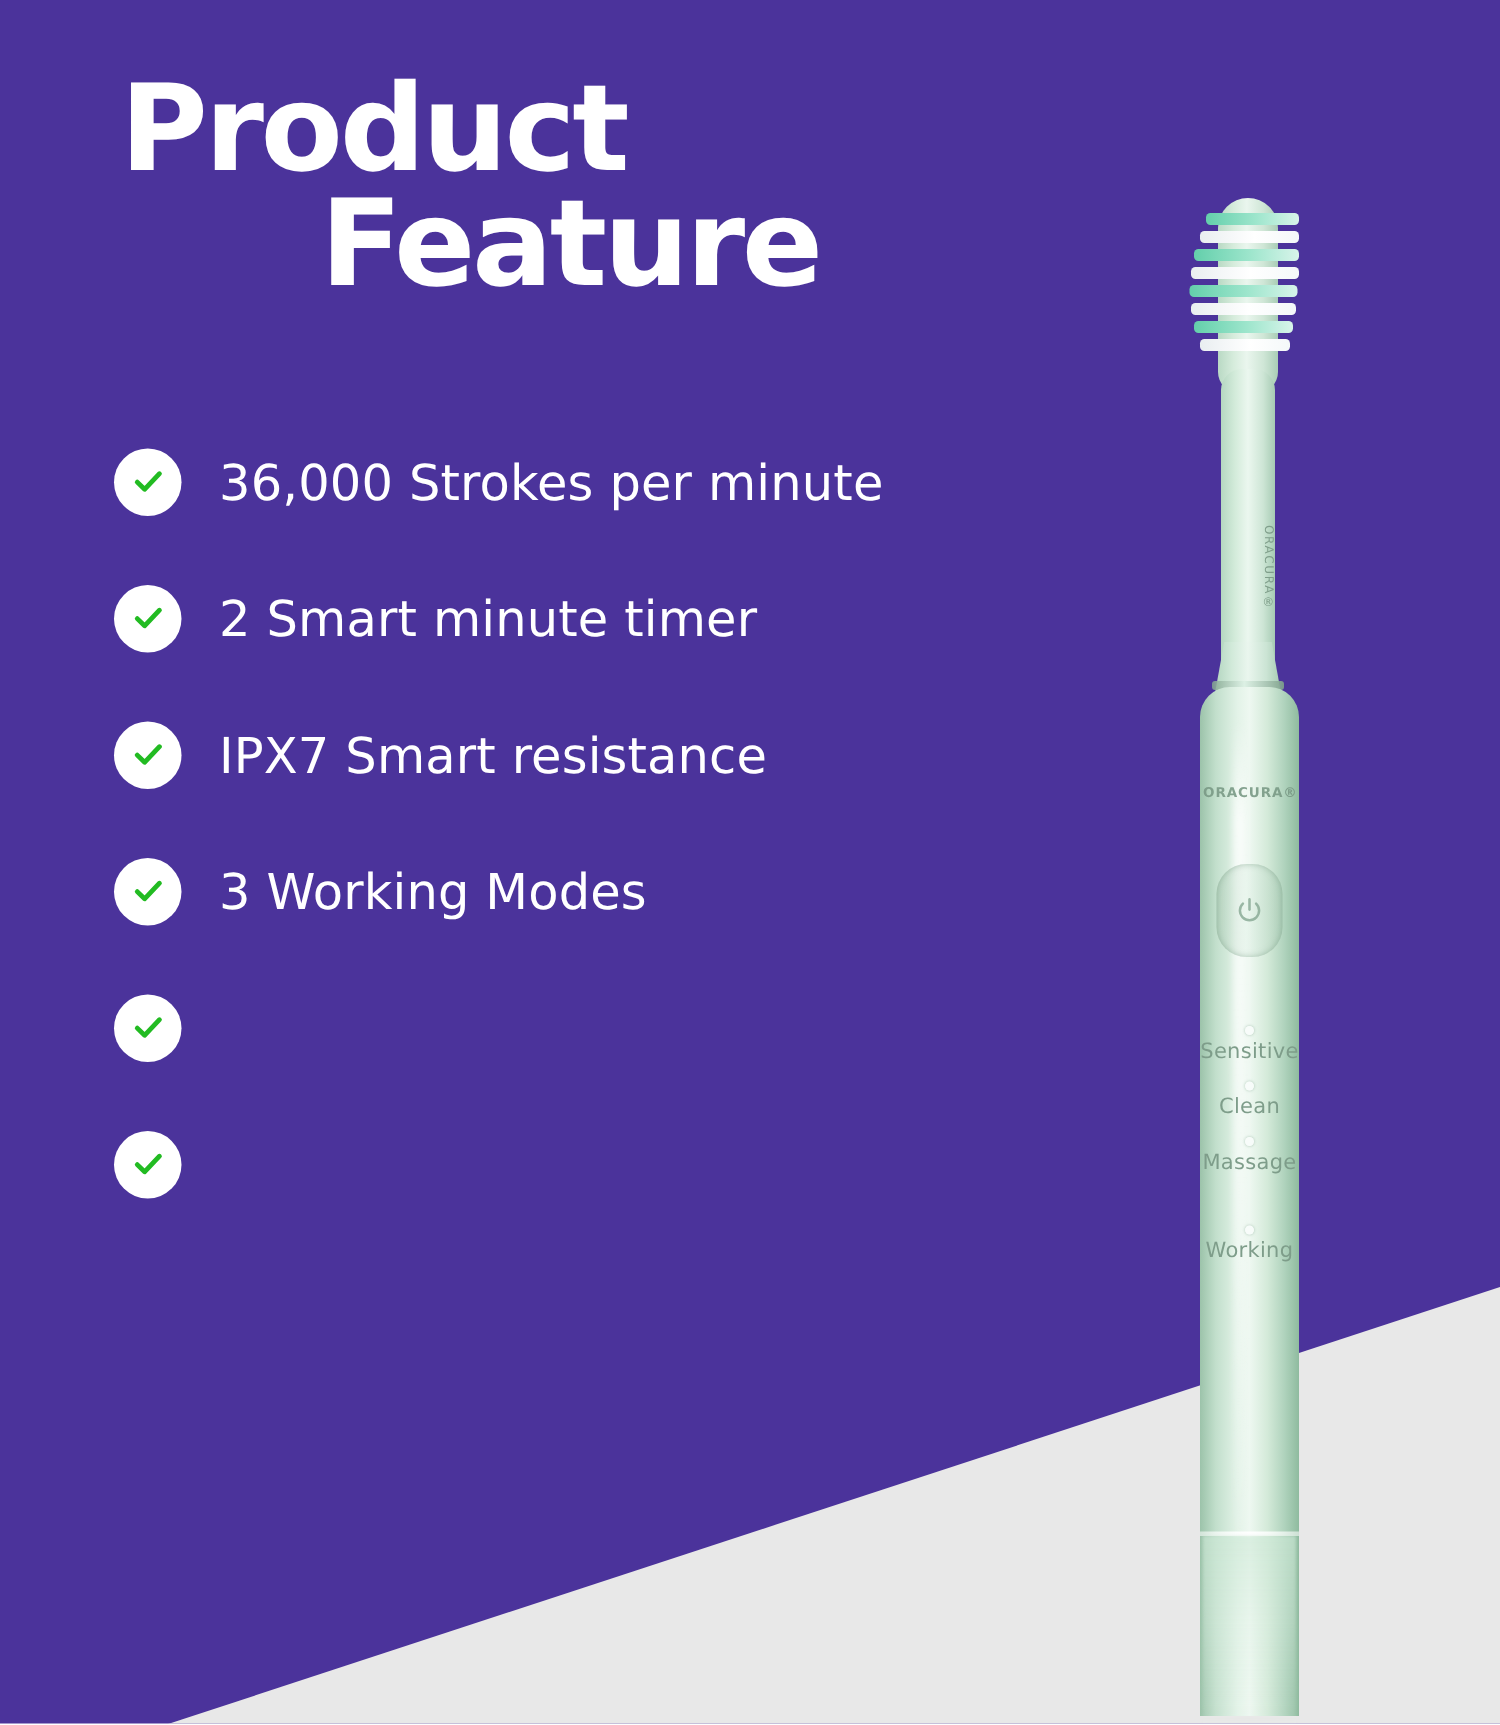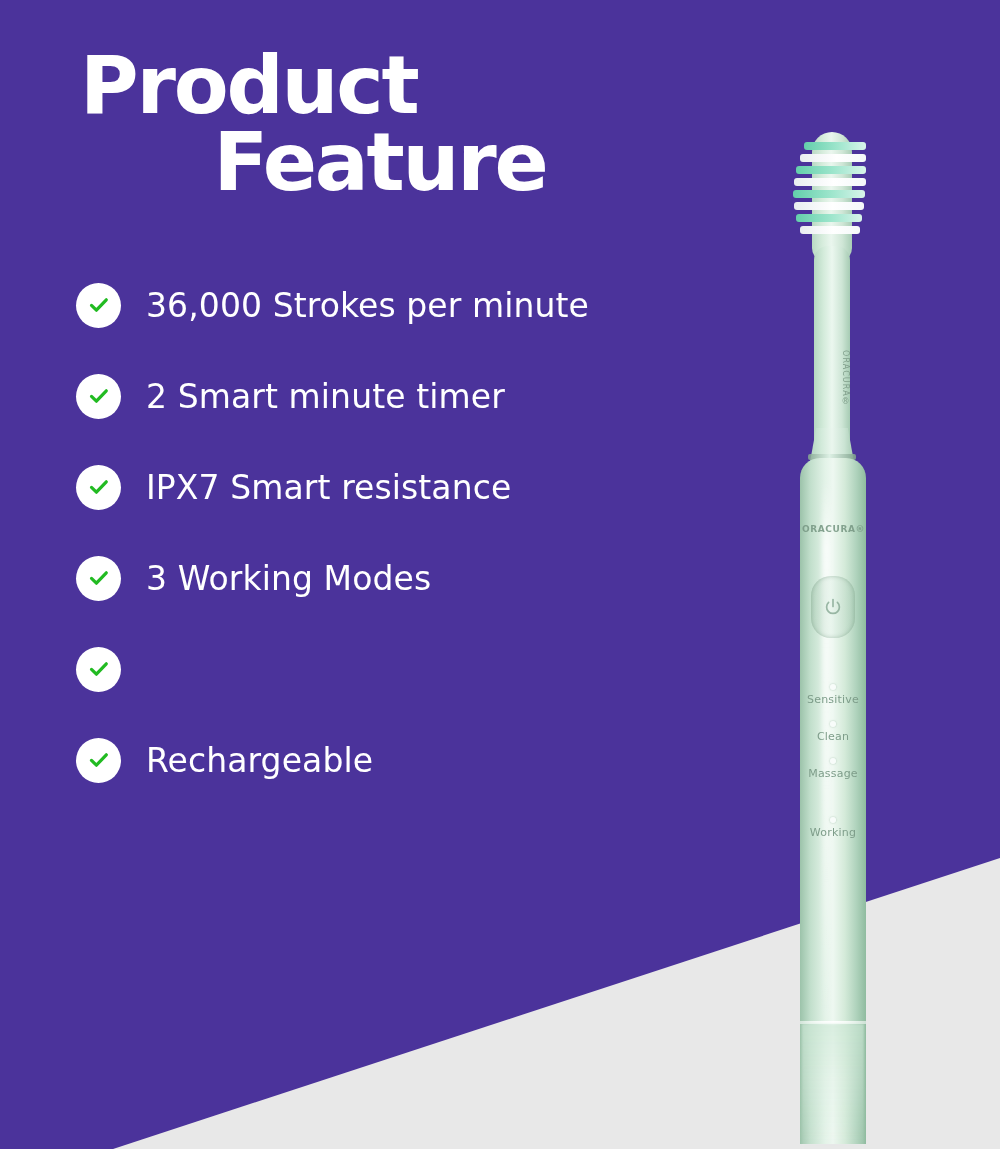--- a/index.html
+++ b/index.html
@@ -53,21 +53,21 @@
   .headline .l2 {
     display: block;
     text-align: center;
     padding-left: 40px;
   }
 
   
   .features {
     position: absolute;
     left: 76px;
-    top: 282px;
+    top: 298px;
     width: 660px;
   }
   .feature-row {
     display: flex;
     align-items: center;
     height: 46px;
     margin-bottom: 45px;
   }
   .check-badge {
     flex: 0 0 auto;
@@ -263,21 +263,21 @@
     width: 6px;
     height: 6px;
     border-radius: 50%;
     background: rgba(248,252,250,0.95);
     box-shadow: 0 0 2px rgba(120,160,135,0.6);
     margin: 0 auto 4px auto;
   }
   .mode-label {
     color: #7e9d8a;
     font-family: "DejaVu Sans", sans-serif;
-    font-size: 11px;
+    font-size: 14px;
     letter-spacing: 0.2px;
     line-height: 1;
   }
 
   
   .base-rim {
     position: absolute;
     left: 24px;
     top: 893px;
     width: 66px;
@@ -355,21 +355,20 @@
         </svg>
       </span>
     </div>
 
     <div class="feature-row">
       <span class="check-badge">
         <svg width="26" height="26" viewBox="0 0 26 26" aria-hidden="true">
           <path d="M5.5 13.4 L10.4 18.2 L20.3 7.8" fill="none" stroke="#22BB22" stroke-width="3.2" stroke-linecap="round" stroke-linejoin="round"></path>
         </svg>
       </span>
-      <span class="feature-label">Rechargeable</span>
     </div>
 
   </div>
 
   <div class="brush">
 
     <div class="head"></div>
 
     <div class="bristles">
       <div class="tuft-row" style="left:14px; top:2px;  width:62px; background:linear-gradient(to right,#63cfab,#9fe6cd 55%,#d8f4ea);"></div>

